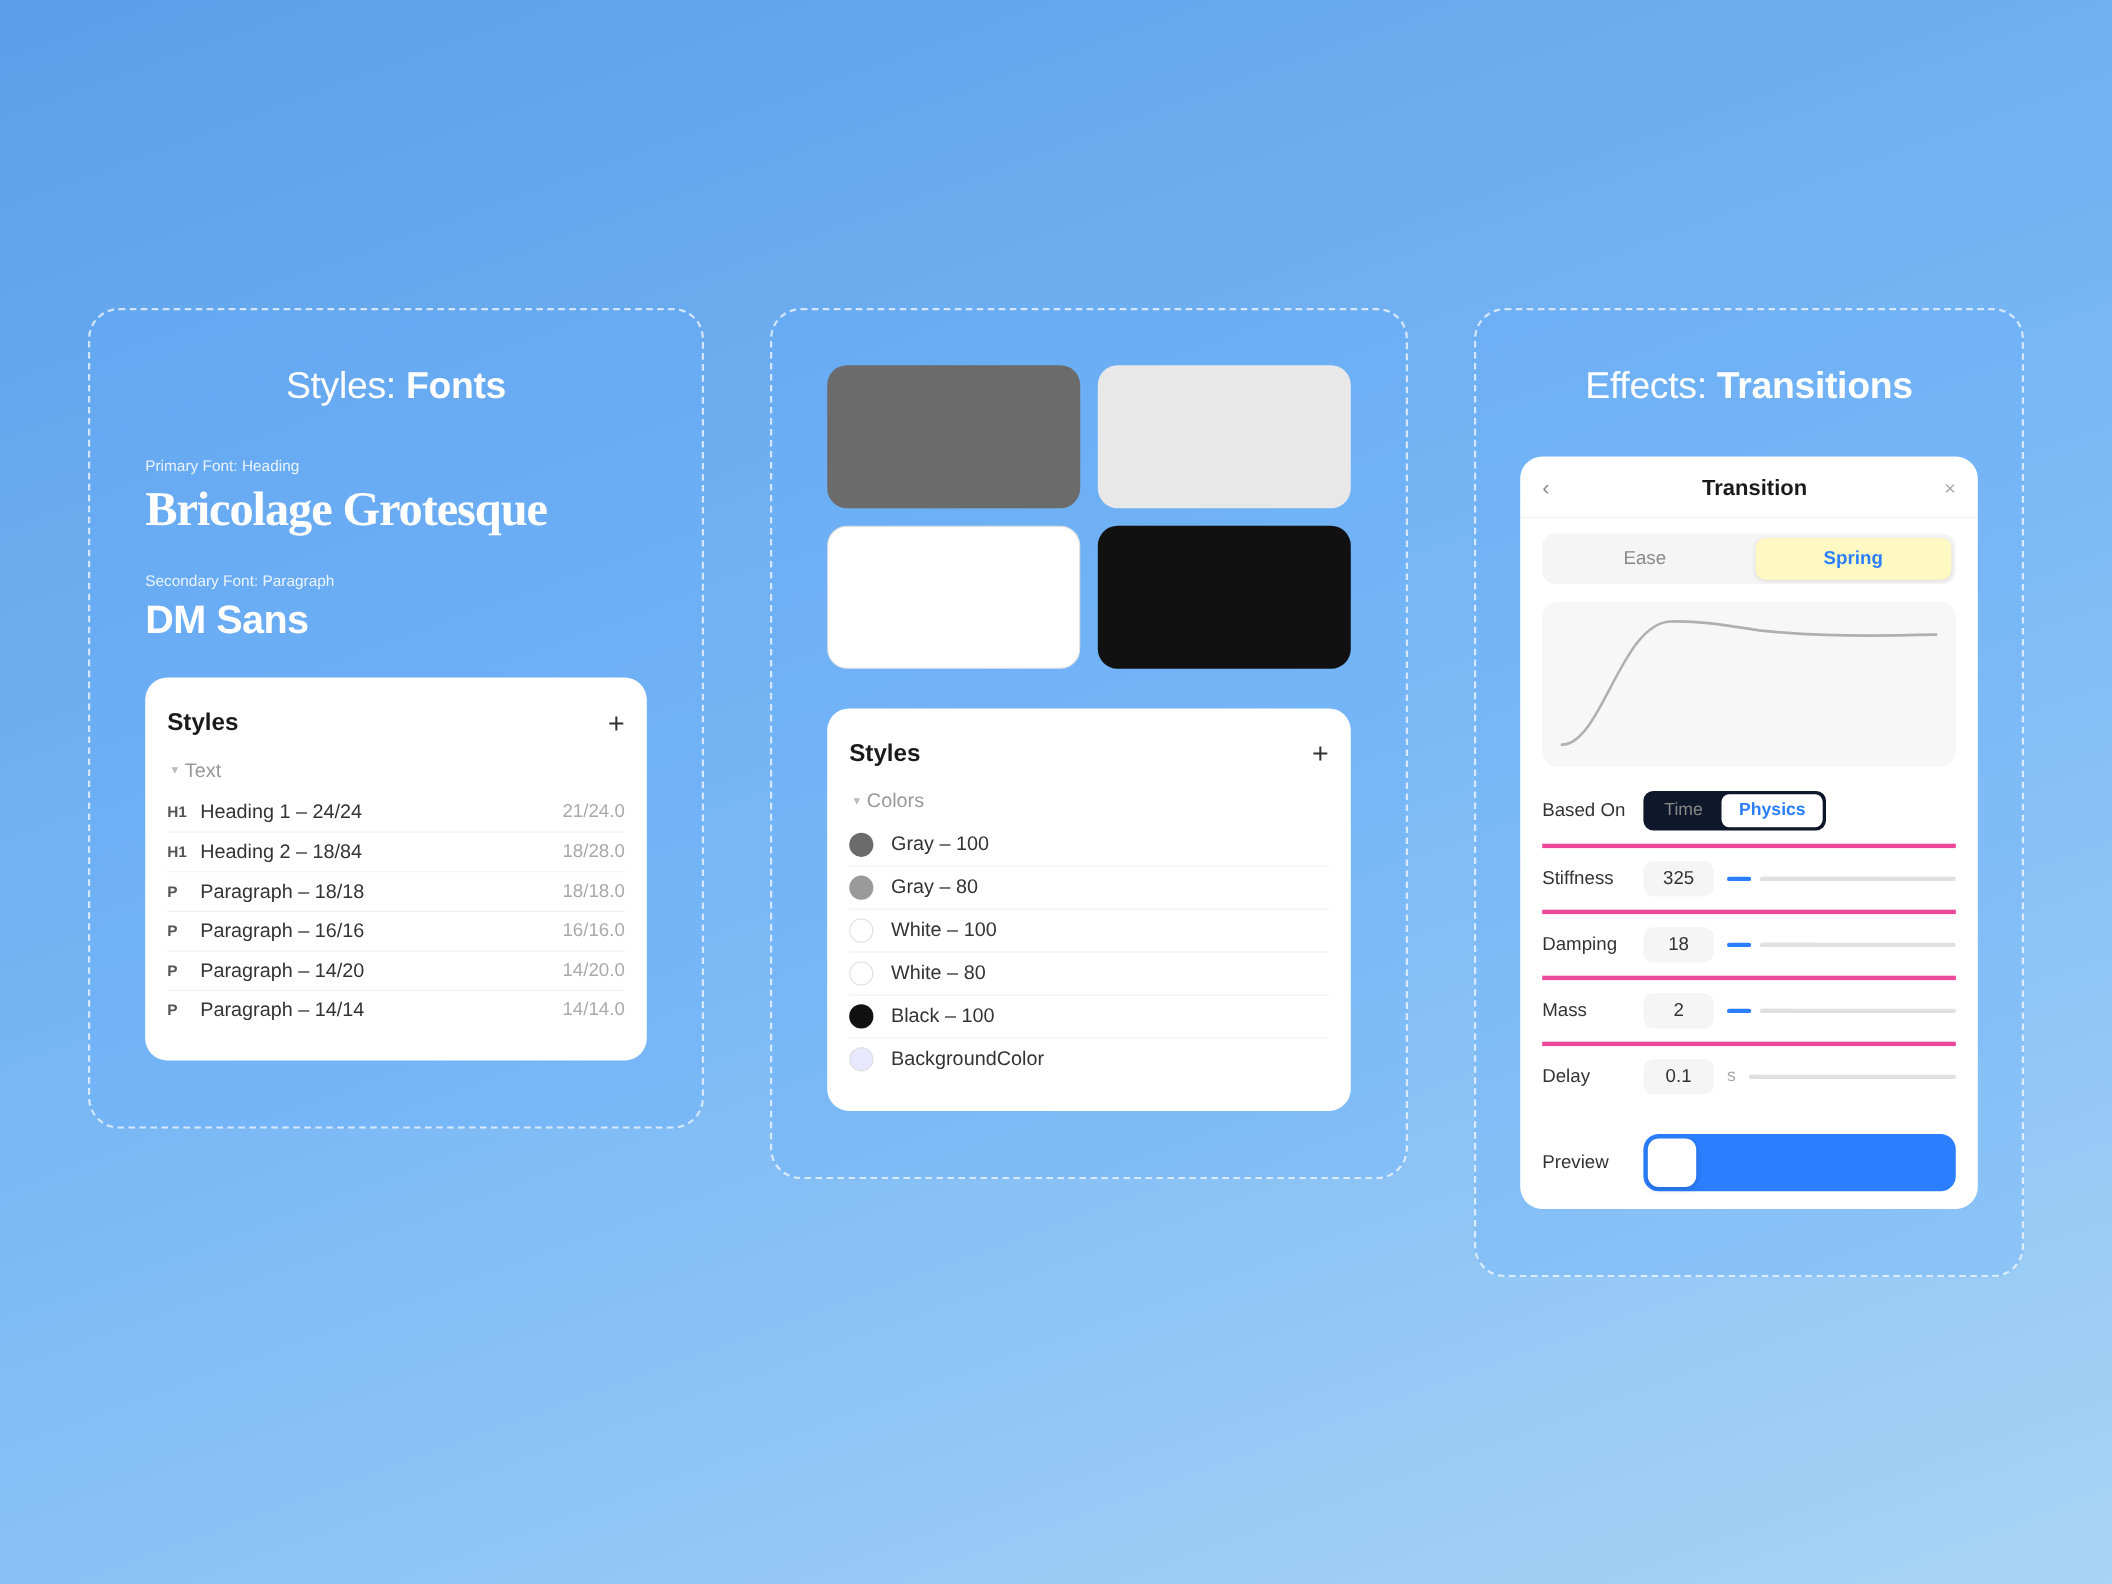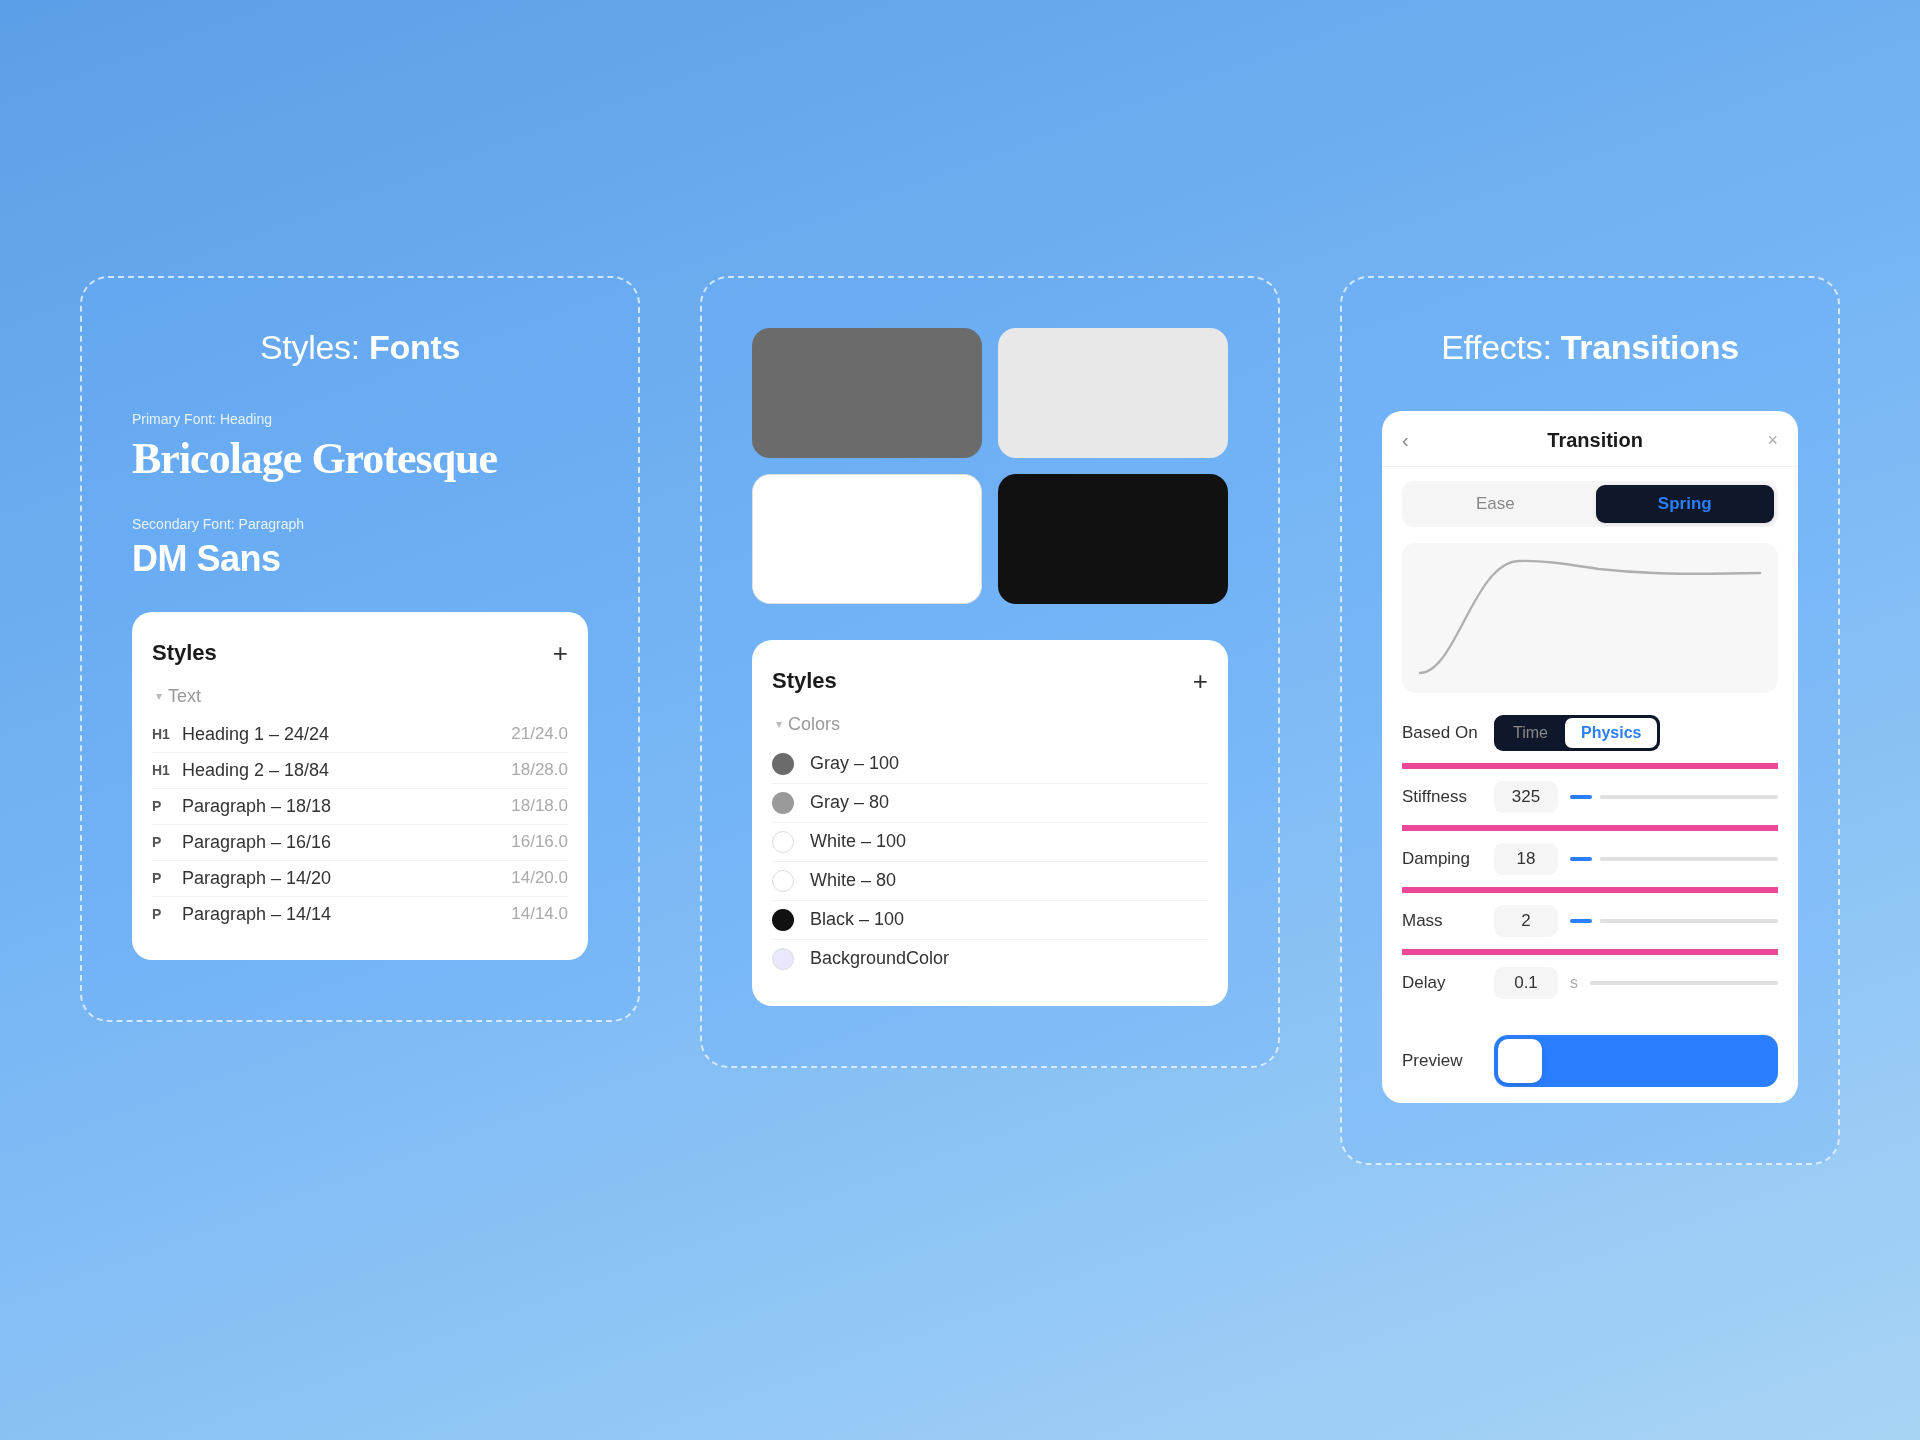--- a/index.html
+++ b/index.html
@@ -261,21 +261,21 @@
       flex: 1;
       text-align: center;
       padding: 9px 0;
       border-radius: 9px;
       font-size: 17px;
       cursor: pointer;
       font-weight: 500;
     }
 
     .modal-tab.active {
-      background: #0f172a;
+      background: #fef9c3;
       color: #2b7fff;
       font-weight: 600;
       box-shadow: 0 1px 4px rgba(0,0,0,0.1);
     }
 
     .modal-tab.inactive {
       color: #888;
       background: transparent;
     }
 
@@ -296,21 +296,21 @@
 
     
     .physics-section {
       padding: 0 20px 10px;
     }
 
     .param-row {
       display: flex;
       align-items: center;
       padding: 12px 0;
-      border-bottom: 6px solid #ec4899;
+      border-bottom: 4px solid #ec4899;
       gap: 12px;
     }
 
     .param-row:last-child {
       border-bottom: none;
     }
 
     .param-label {
       font-size: 17px;
       color: #333;

